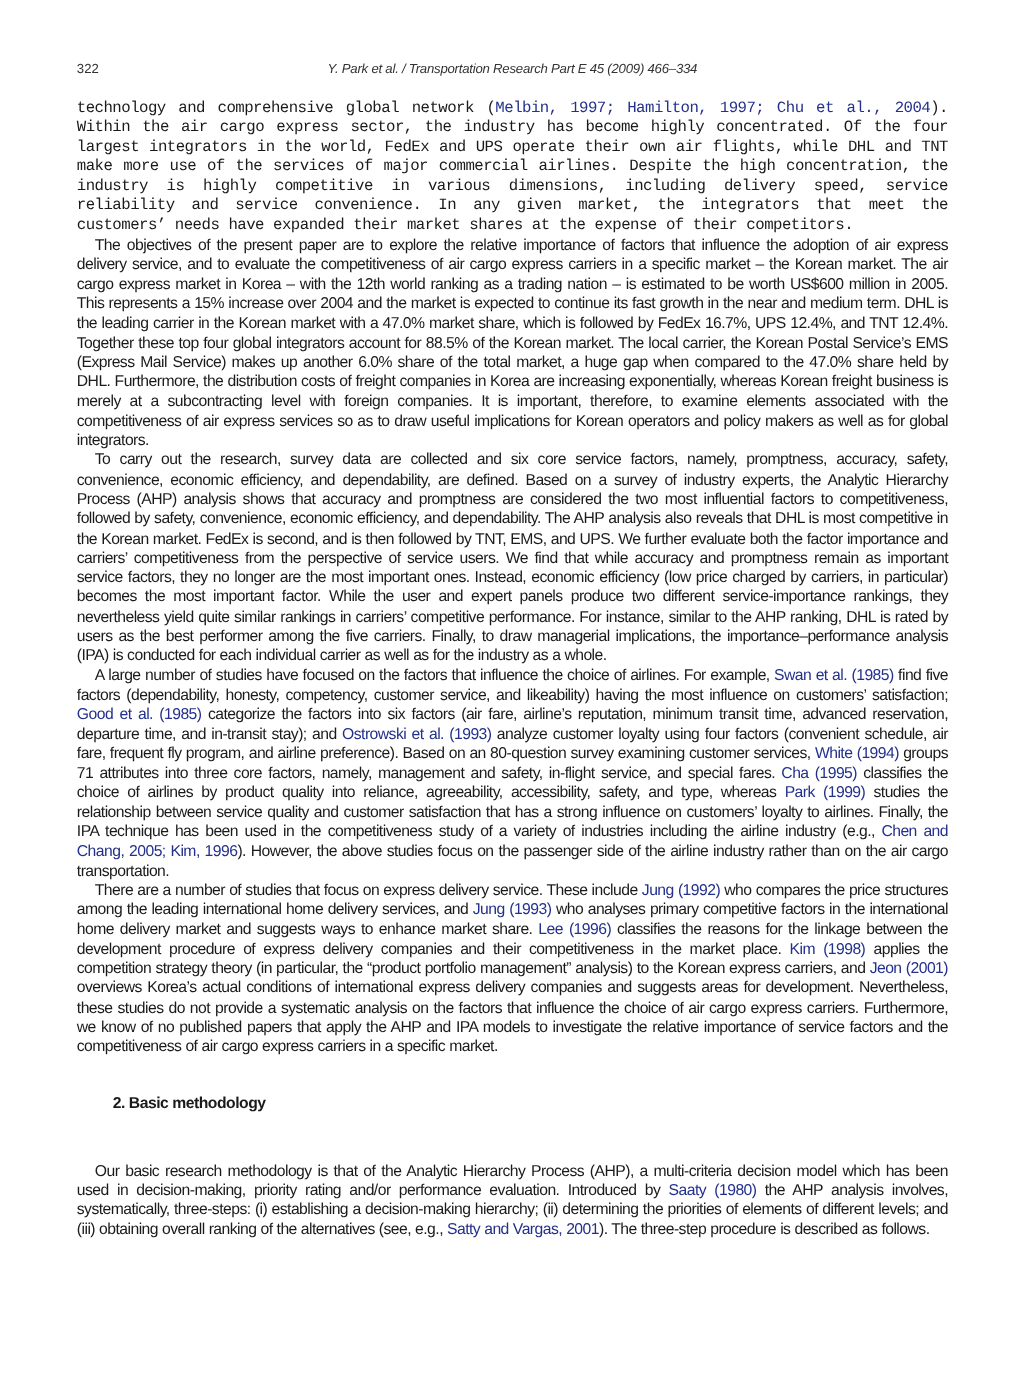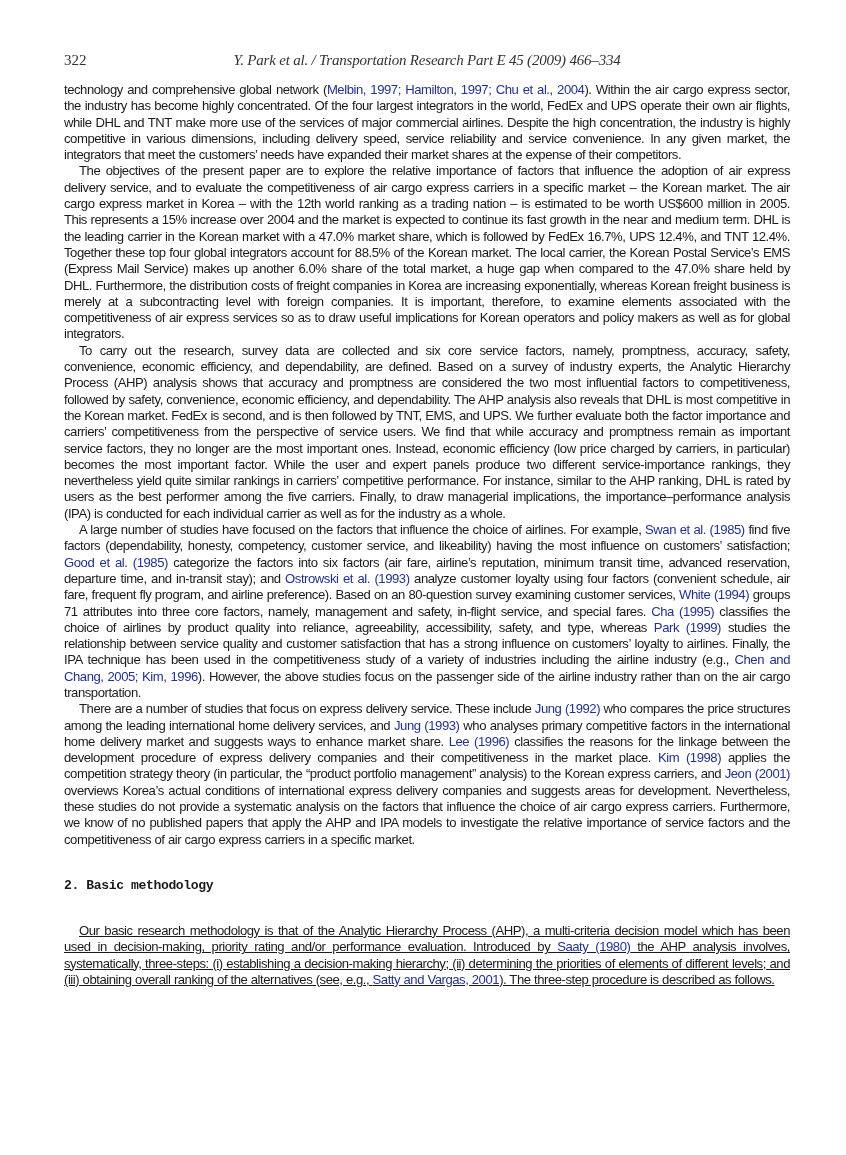--- a/index.html
+++ b/index.html
@@ -1,30 +1,30 @@
 <!DOCTYPE html>
 <html><head>
 <meta charset="utf-8">
 <style>
   html, body { margin: 0; padding: 0; background: #ffffff; }
   body { width: 846px; height: 1155px; position: relative; overflow: hidden; }
   .page { position: absolute; left: 64px; top: 52px; width: 726px; color: #1a1a1a; }
-  .running-head { position: relative; height: 16px; font-family: Liberation Serif, serif; font-size: 15px; color: #333; }
+  .running-head { position: relative; height: 16px; font-family: Liberation Sans, sans-serif; font-size: 11px; color: #333; }
   .running-head .pno { position: absolute; left: 0; top: 0; }
   .running-head .jt { position: absolute; left: 0; right: 0; text-align: center; font-style: italic; letter-spacing: -0.2px; }
   .body-text { margin-top: 14px; }
   p.para {
     margin: 0; text-indent: 15px; text-align: justify;
     font-family: "Liberation Sans", sans-serif; font-size: 13.1px; line-height: 16.3px;
     letter-spacing: -0.45px; word-spacing: 0.2px;
   }
-  p.para.first { text-indent: 0; }
+  p.para.first { text-indent: 0; font-family: Liberation Mono, monospace; }
   .cite { color: #23308c; }
-  .section { margin-top: 30px; font-family: Liberation Mono, monospace; font-weight: bold; font-size: 13.1px; letter-spacing: -0.4px; }
-  .section + p.para { margin-top: 30px; text-decoration: underline; }
+  .section { margin-top: 30px; font-family: Liberation Sans, sans-serif; font-weight: bold; font-size: 13.1px; letter-spacing: -0.4px; margin-left: 30px; }
+  .section + p.para { margin-top: 42px; }
 </style>
 </head>
 <body>
 
 <div class="page">
   <div class="running-head">
     <span class="pno">322</span>
     <span class="jt">Y. Park et al. / Transportation Research Part E 45 (2009) 466–334</span>
   </div>
 

